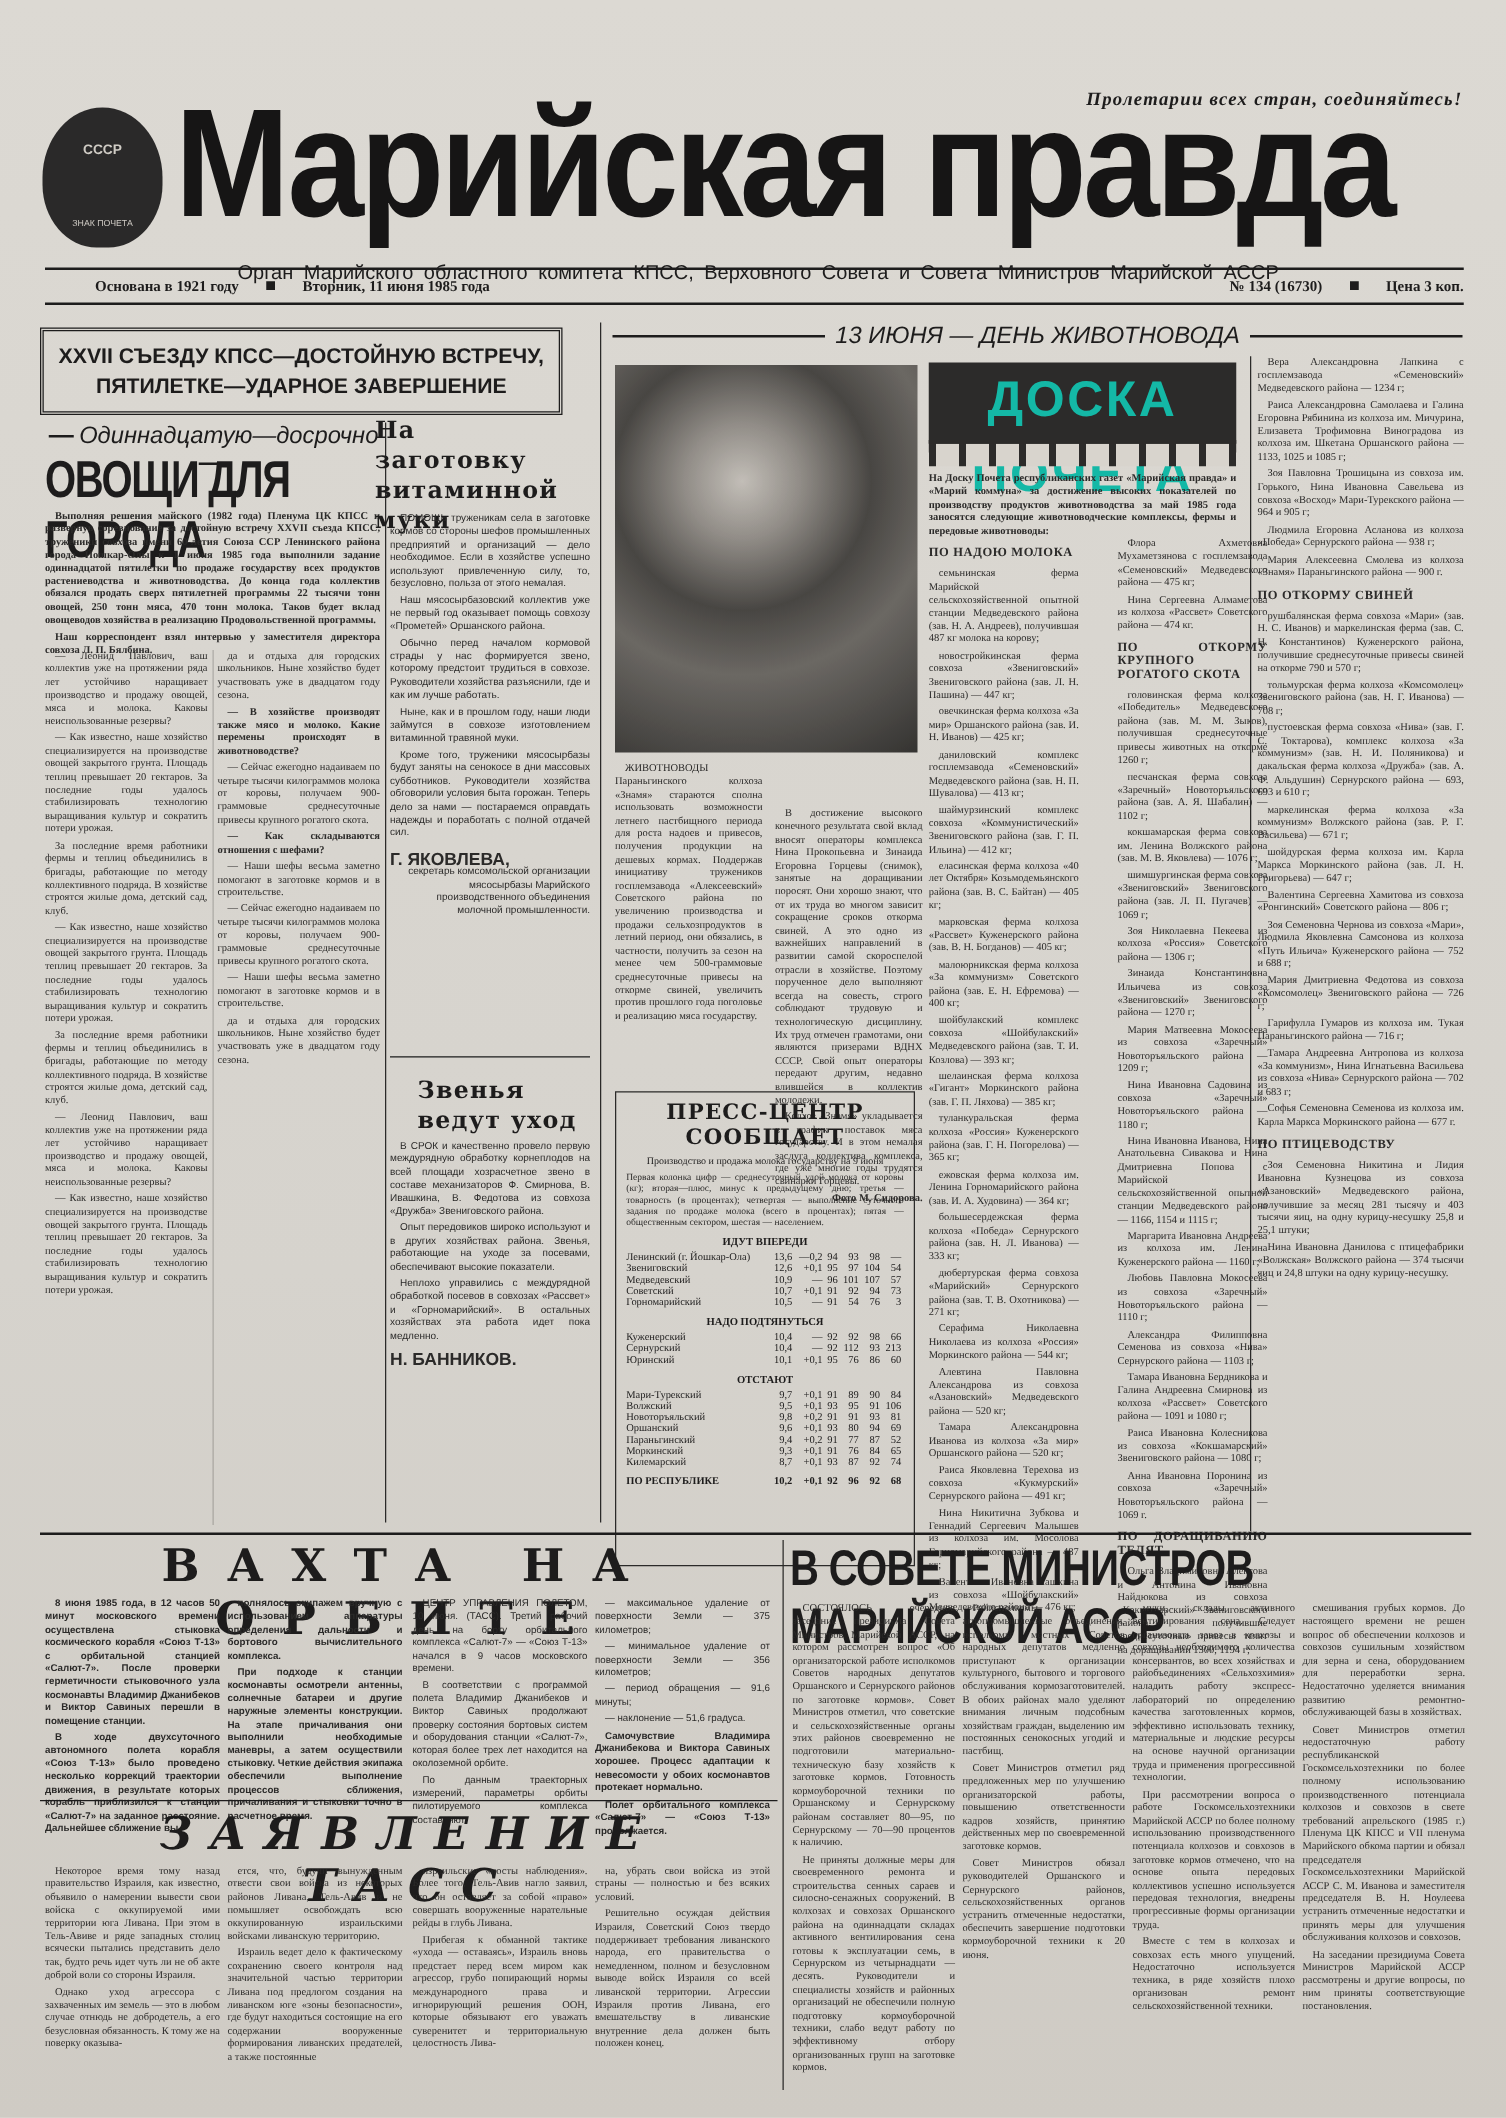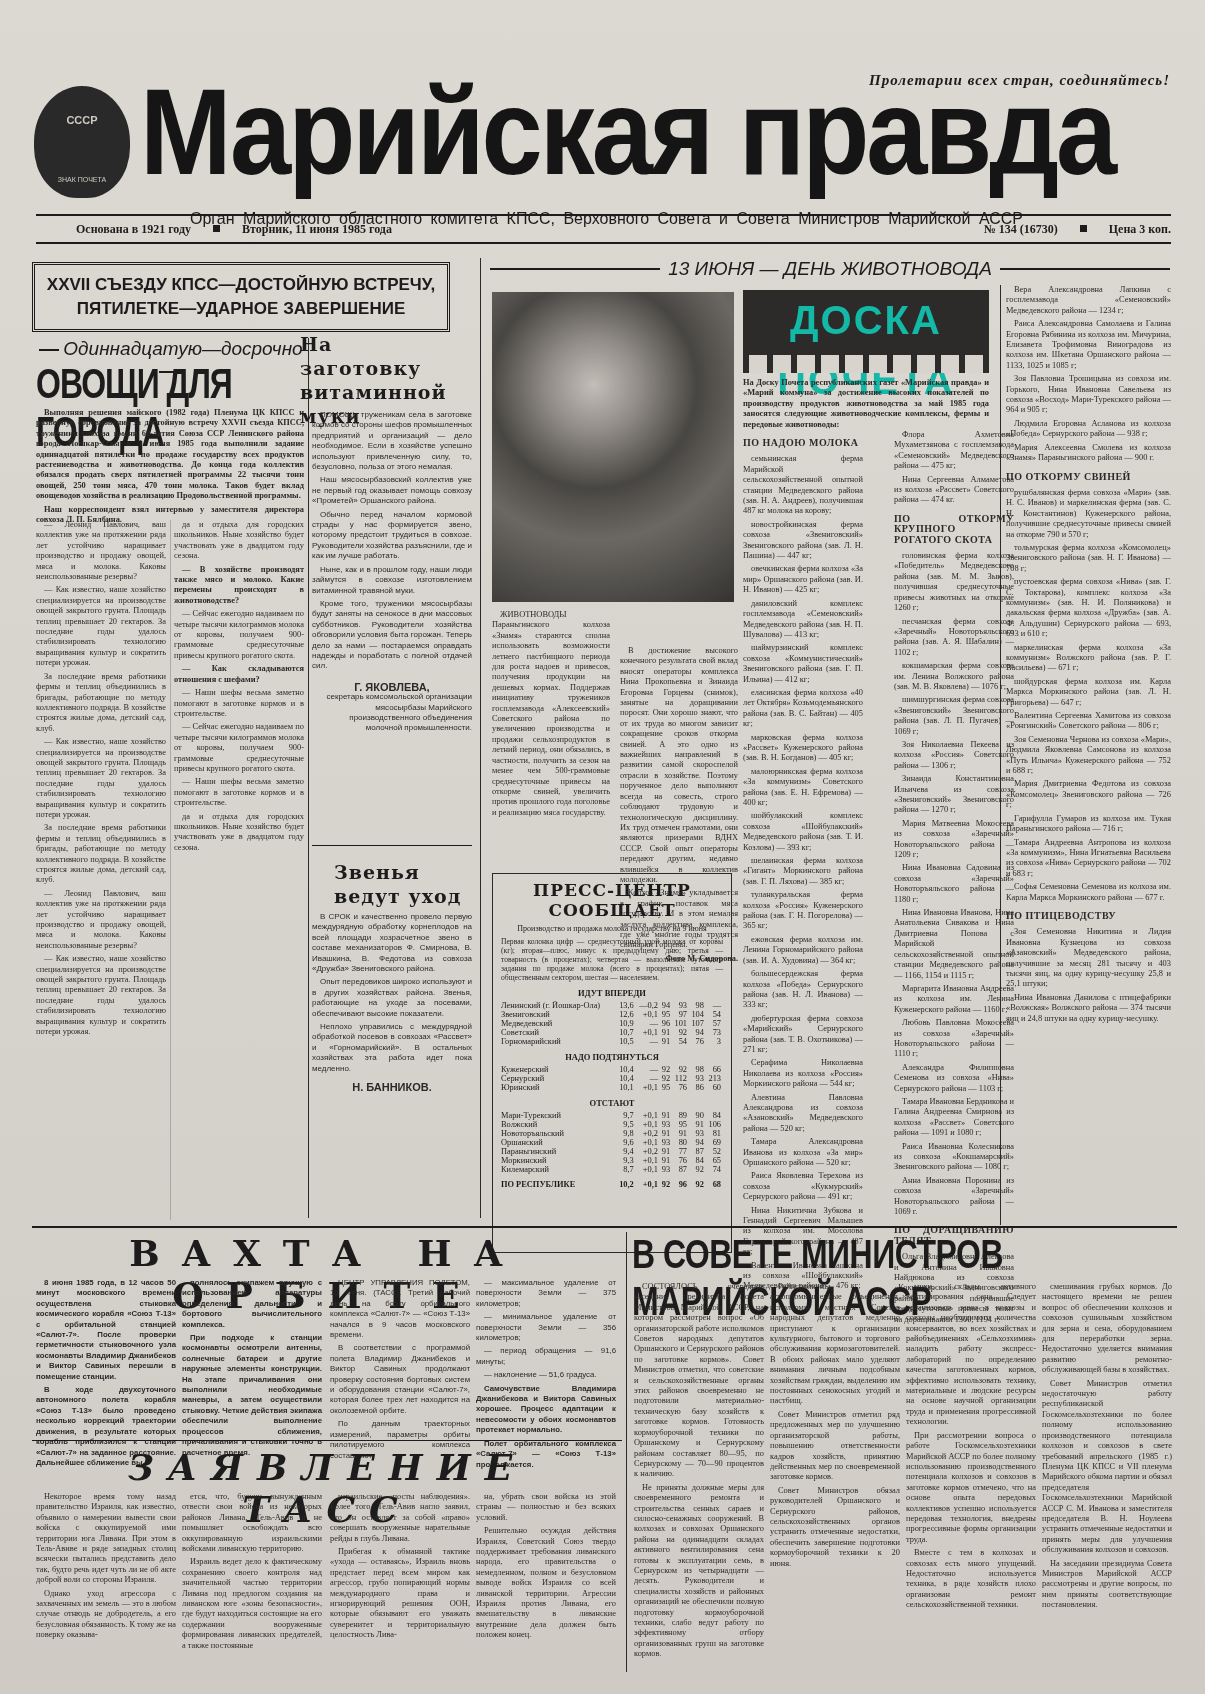--- a/index.html
+++ b/index.html
@@ -35,21 +35,21 @@
   .press .sub{font-size:8px;text-align:center;margin:4px 0;}
   .press table{width:100%;border-collapse:collapse;font-size:8.4px;}
   .press td{padding:0;white-space:nowrap;}
   .press td.n{text-align:right;padding-right:2px;}
   .press .grp td{text-align:center;font-weight:bold;padding:6px 0 3px 0;font-size:8.5px;}
   .press tr.total td{font-weight:bold;padding-top:6px;}
   .vahta{left:32px;top:1232px;width:590px;font-family:"DejaVu Serif",serif;font-weight:bold;font-size:36px;letter-spacing:22px;text-align:center;}
   .sovet{left:632px;top:1232px;width:545px;font-family:"Liberation Sans",sans-serif;font-weight:bold;font-size:32px;letter-spacing:-0.5px;transform:scaleY(1.25);transform-origin:top left;}
   .zayav{left:32px;top:1446px;width:590px;font-family:"DejaVu Serif",serif;font-weight:bold;font-style:italic;font-size:36px;letter-spacing:14px;text-align:center;}
   .sans{font-family:"Liberation Sans",sans-serif;}
-  .signature{font-weight:bold;text-align:center;font-size:11px;}
+  .signature{font-weight:bold;text-align:left;font-size:14px;}
 </style>
 </head>
 <body>
 
 <div class="page">
 
   <div class="abs motto">Пролетарии всех стран, соединяйтесь!</div>
   <div class="abs emblem">
     <span style="top:28px;font-size:11px;font-weight:bold;">СССР</span>
     <span style="top:90px;font-size:7px;">ЗНАК ПОЧЕТА</span>

